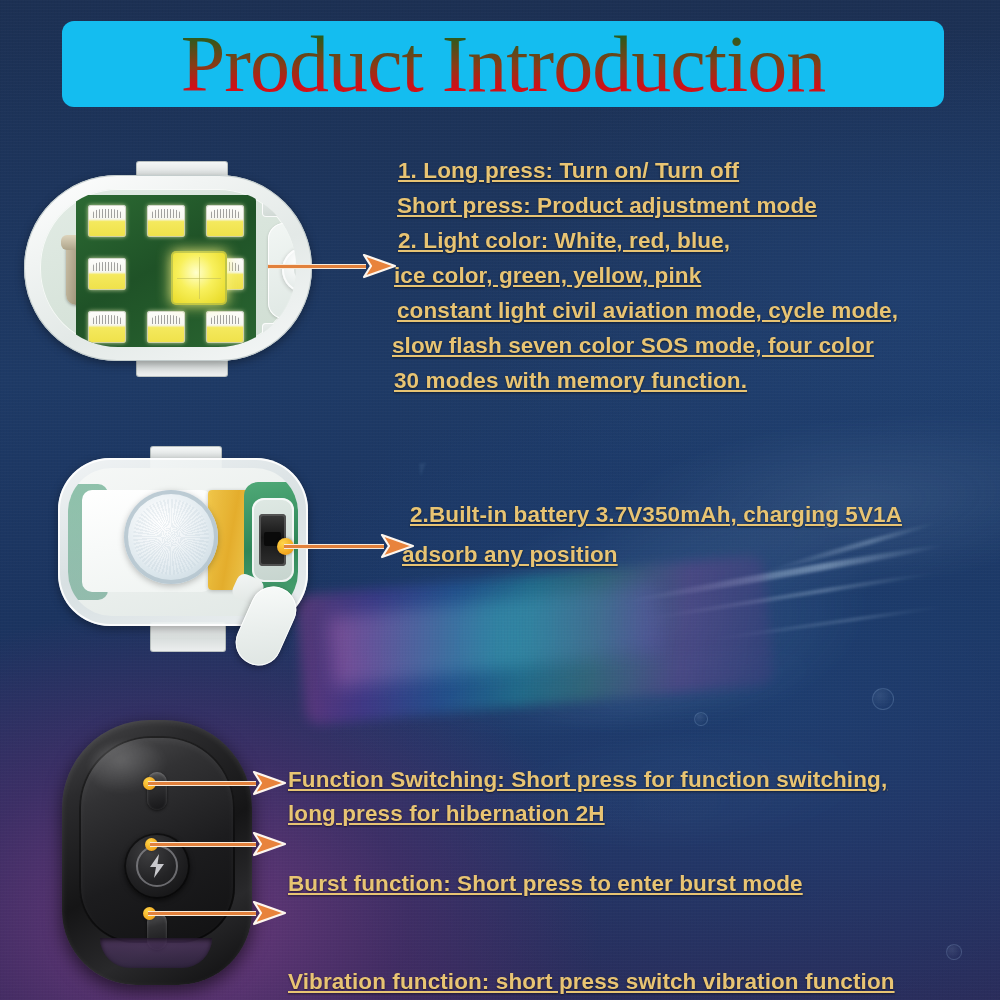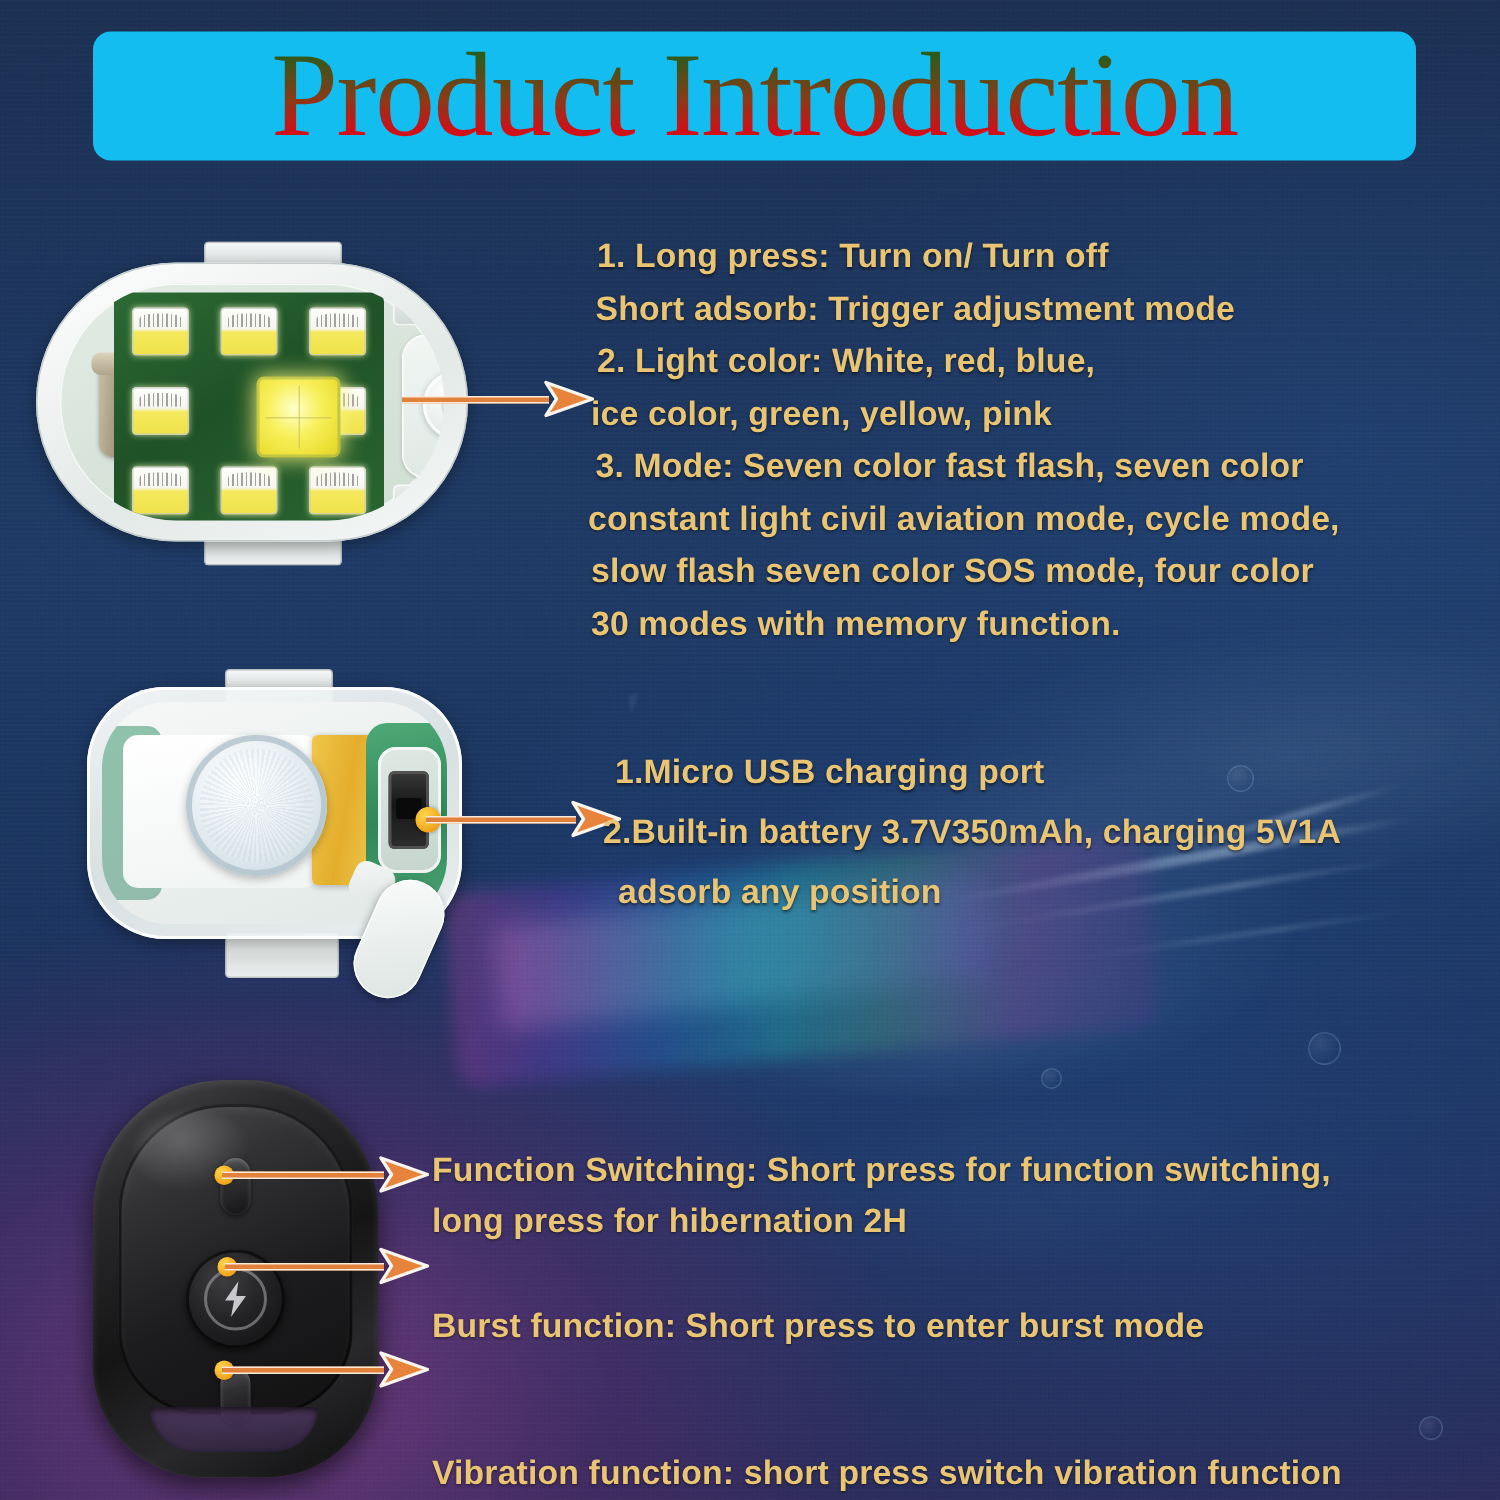--- a/index.html
+++ b/index.html
@@ -112,21 +112,21 @@
   .copy{
     position:absolute;
     color:#e8c473;
     font-weight:bold;
     font-size:22.5px;
     line-height:35px;
     text-shadow:0 1px 2px rgba(0,0,0,.55);
     letter-spacing:.1px;
     white-space:nowrap;
   }
-  .copy .ln{ display:block; }
+  .copy .ln{ display:block;text-decoration:underline; }
 
   #block1{ left:398px; top:153px; }
   #block1 .ln:nth-child(1){ margin-left:0px; }
   #block1 .ln:nth-child(2){ margin-left:-1px; }
   #block1 .ln:nth-child(3){ margin-left:0px; }
   #block1 .ln:nth-child(4){ margin-left:-4px; }
   #block1 .ln:nth-child(5){ margin-left:-1px; }
   #block1 .ln:nth-child(6){ margin-left:-6px; }
   #block1 .ln:nth-child(7){ margin-left:-4px; }
   #block1 .ln:nth-child(8){ margin-left:-4px; }
@@ -456,24 +456,23 @@
     <div class="shaft" style="width:98px;"></div>
     <div class="head" style="left:94px;">
       <svg width="34" height="26" viewBox="0 0 34 26">
         <path d="M2 2 L33 13 L2 24 L9 13 Z" fill="#e8833c" stroke="#fdf6ee" stroke-width="2.2" stroke-linejoin="round"></path>
       </svg>
     </div>
   </div>
 
   <div class="copy" id="block1">
     <span class="ln">1. Long press: Turn on/ Turn off</span>
-    <span class="ln">Short adsorb: Trigger adjustment mode</span>
+    <span class="ln">Short press: Product adjustment mode</span>
     <span class="ln">2. Light color: White, red, blue,</span>
     <span class="ln">ice color, green, yellow, pink</span>
-    <span class="ln">3. Mode: Seven color fast flash, seven color</span>
     <span class="ln">constant light civil aviation mode, cycle mode,</span>
     <span class="ln">slow flash seven color SOS mode, four color</span>
     <span class="ln">30 modes with memory function.</span>
   </div>
 
   <div id="prod2">
     <div class="strap" id="p2-strap-top"></div>
     <div class="strap" id="p2-strap-bot"></div>
     <div id="p2-body">
       <div id="p2-inner">
@@ -495,21 +494,20 @@
     <div class="dot"></div>
     <div class="shaft" style="width:100px;"></div>
     <div class="head" style="left:96px;">
       <svg width="34" height="26" viewBox="0 0 34 26">
         <path d="M2 2 L33 13 L2 24 L9 13 Z" fill="#e8833c" stroke="#fdf6ee" stroke-width="2.2" stroke-linejoin="round"></path>
       </svg>
     </div>
   </div>
 
   <div class="copy" id="block2">
-    <span class="ln">1.Micro USB charging port</span>
     <span class="ln">2.Built-in battery 3.7V350mAh, charging 5V1A</span>
     <span class="ln">adsorb any position</span>
   </div>
 
   <div id="prod3">
     <div id="p3-shell"></div>
     <div id="p3-face"></div>
     <div id="p3-gloss"></div>
 
     <div class="p3-smallbtn" id="p3-btn-top"></div>

